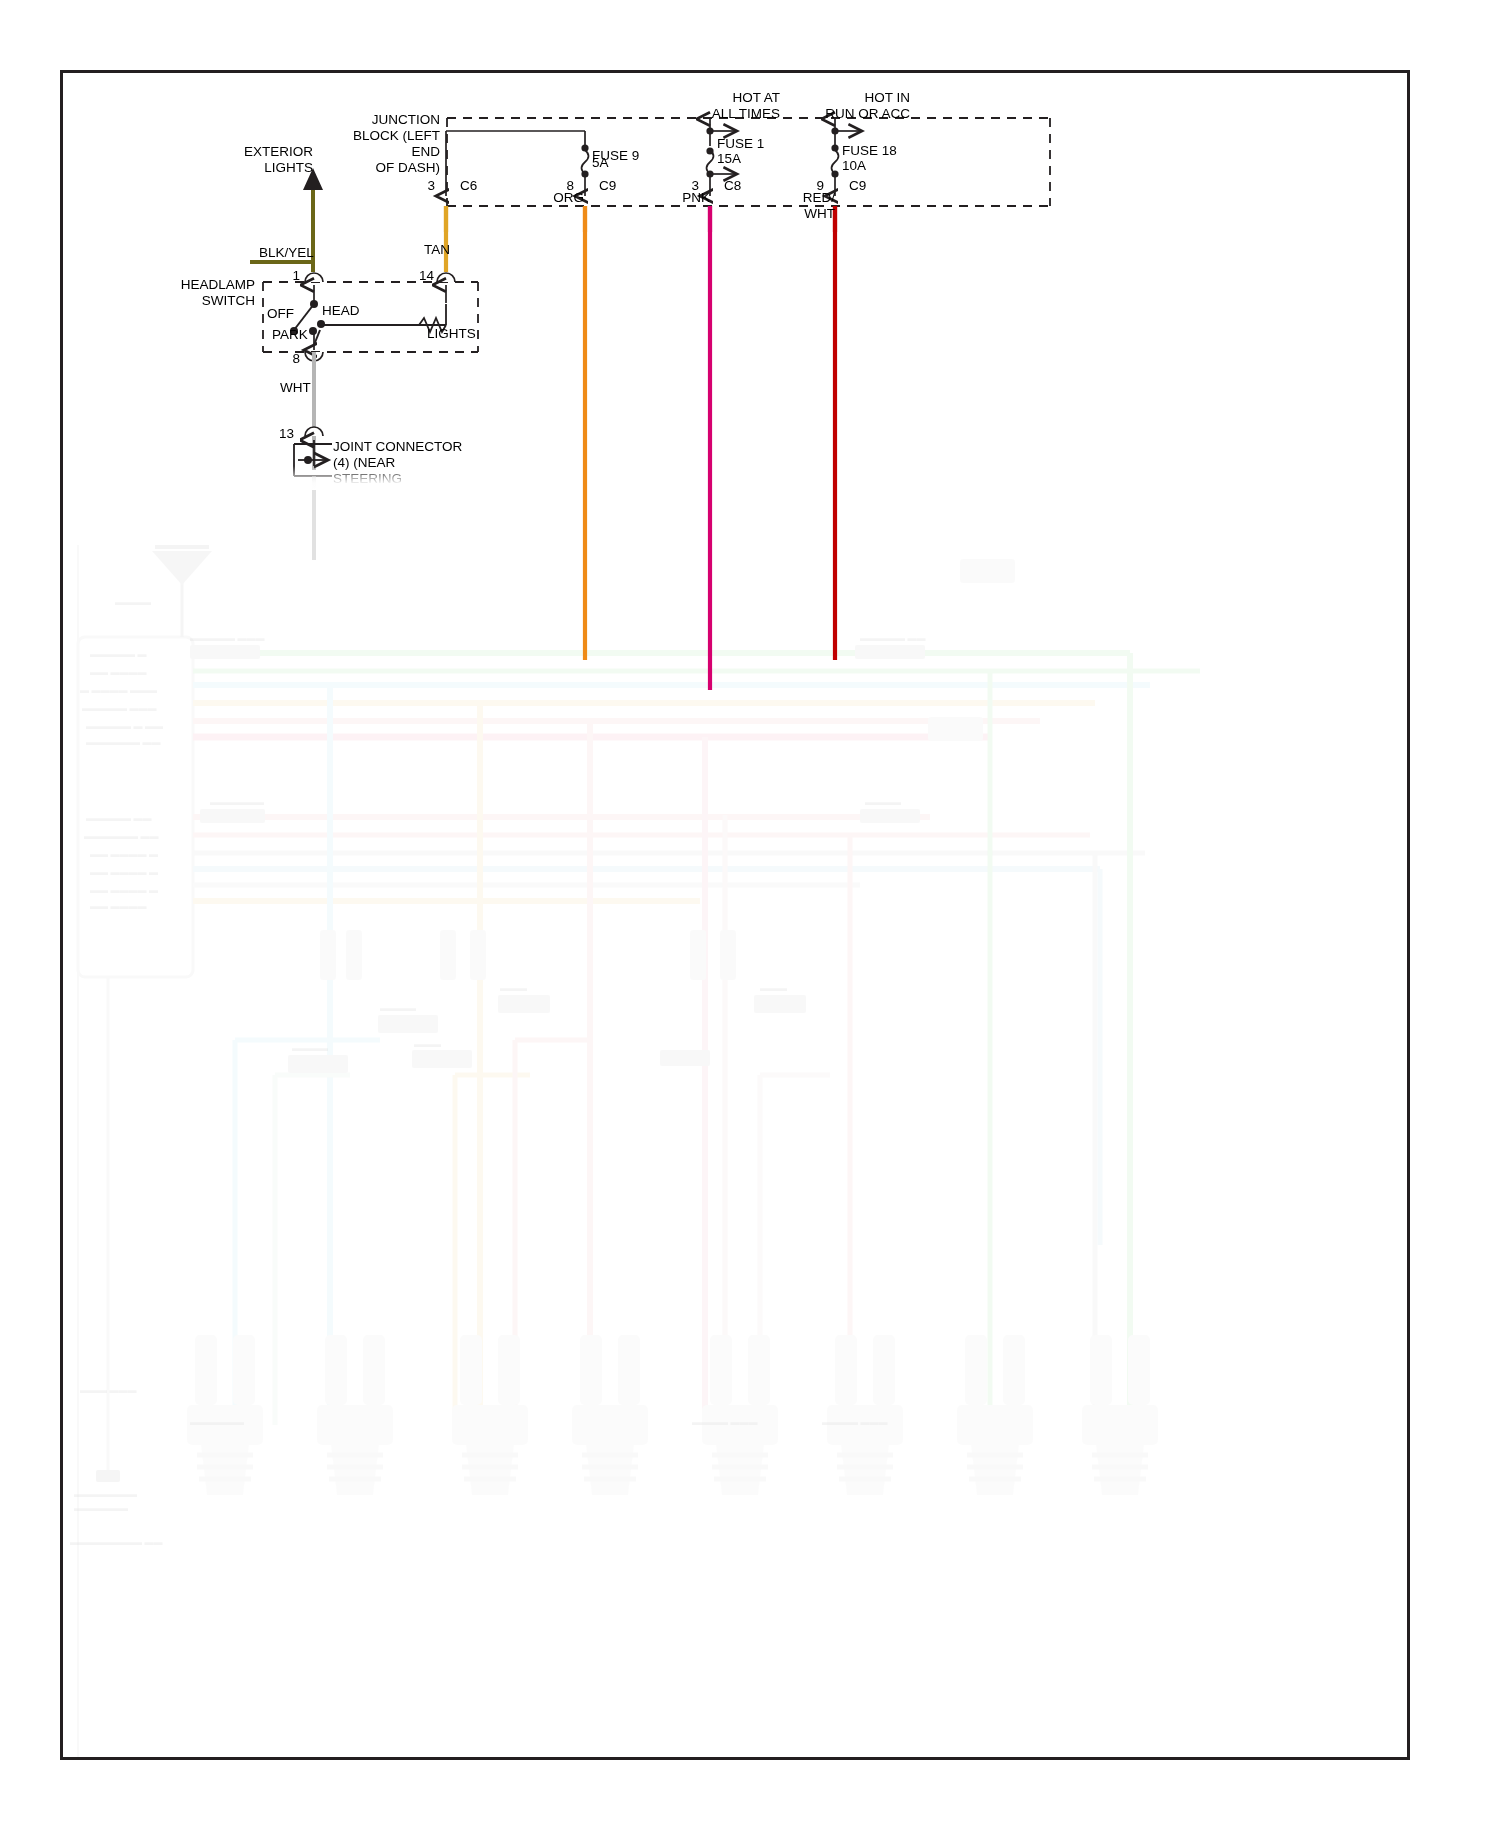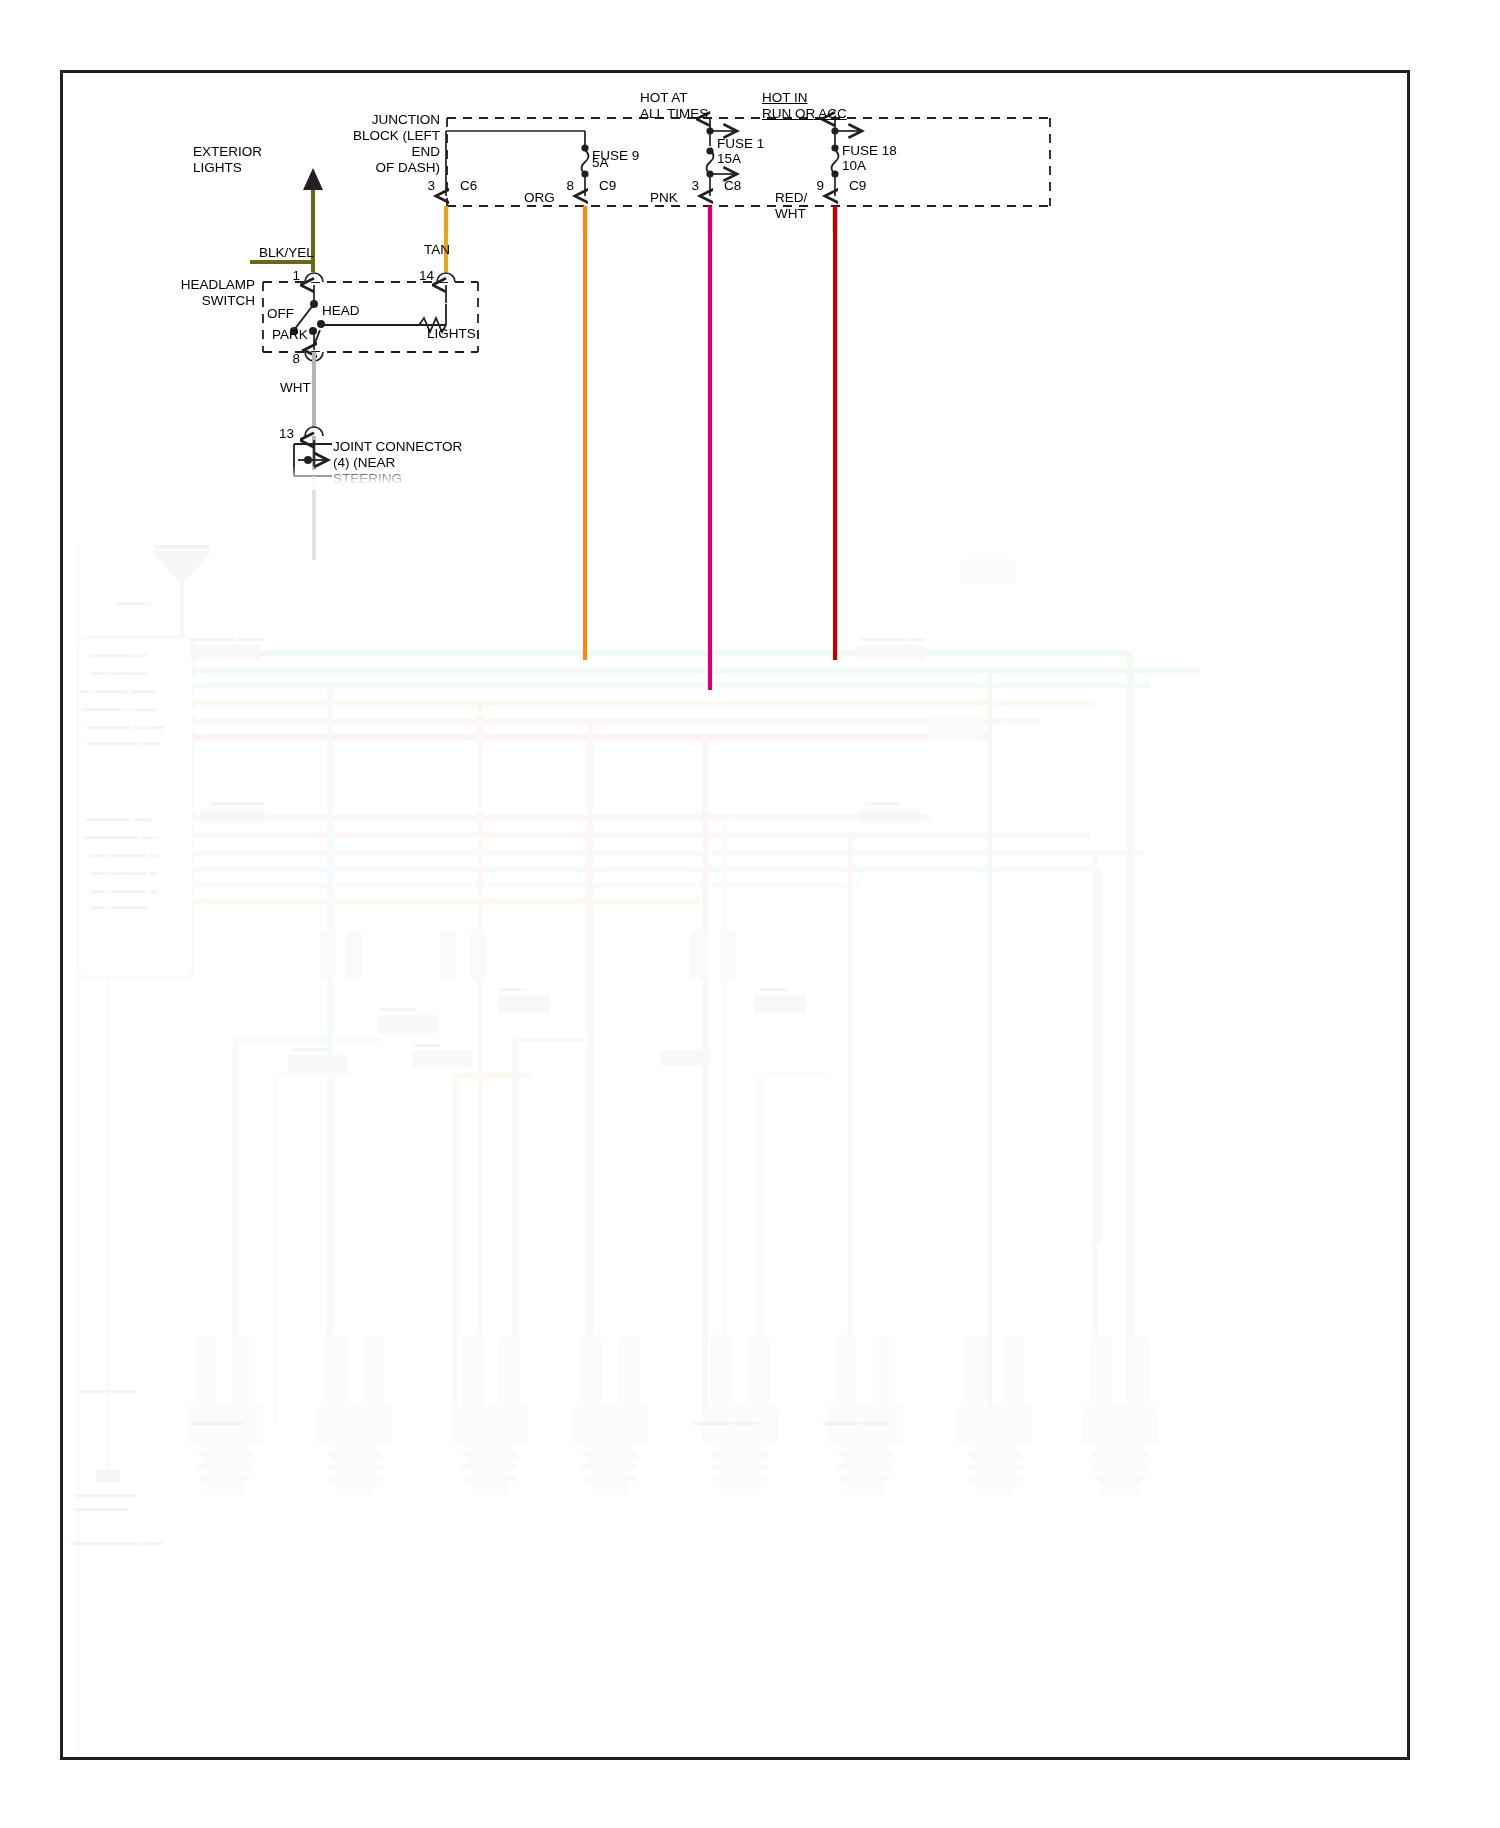--- a/index.html
+++ b/index.html
@@ -13,21 +13,21 @@
   
   .faded-layer{position:absolute;left:60px;top:545px;width:1350px;height:1215px;overflow:hidden;}
   .wash{position:absolute;left:0;top:0;width:100%;height:100%;background:rgba(255,255,255,.55);pointer-events:none;}
   .wash2{position:absolute;left:60px;top:545px;width:1350px;height:1215px;background:rgba(255,255,255,.30);pointer-events:none;}
 
   
   .layer-top{position:absolute;left:0;top:0;width:1500px;height:1828px;pointer-events:none;}
   .layer-top > *{pointer-events:auto;}
 
   .lbl{position:absolute;font-family:"Liberation Sans",sans-serif;color:#000;white-space:pre;line-height:1.18;}
-  .lbl.c{text-align:left;}
+  .lbl.c{text-align:right;}
   .lbl.r{text-align:right;}
   .t13{font-size:13.5px;}
 
   svg.vec{position:absolute;left:0;top:0;width:1500px;height:1828px;overflow:visible;}
 </style>
 </head>
 <body>
 
 <div id="stage">
 
@@ -348,21 +348,21 @@
 LIGHTS</div>
 
     <div class="lbl t13 r" style="left:300px;top:112px;width:140px;">JUNCTION
 BLOCK (LEFT
 END
 OF DASH)</div>
 
     <div class="lbl t13 c" style="left:640px;top:90px;width:140px;">HOT AT
 ALL TIMES</div>
 
-    <div class="lbl t13 c" style="left:762px;top:90px;width:148px;text-decoration:underline;">HOT IN
+    <div class="lbl t13 c" style="left:762px;top:90px;width:148px;">HOT IN
 RUN OR ACC</div>
 
     <div class="lbl t13" style="left:592px;top:148px;">FUSE 9</div>
     <div class="lbl t13" style="left:592px;top:155px;">5A</div>
 
     <div class="lbl t13" style="left:717px;top:136px;">FUSE 1</div>
     <div class="lbl t13" style="left:717px;top:151px;">15A</div>
 
     <div class="lbl t13" style="left:842px;top:143px;">FUSE 18</div>
     <div class="lbl t13" style="left:842px;top:158px;">10A</div>

